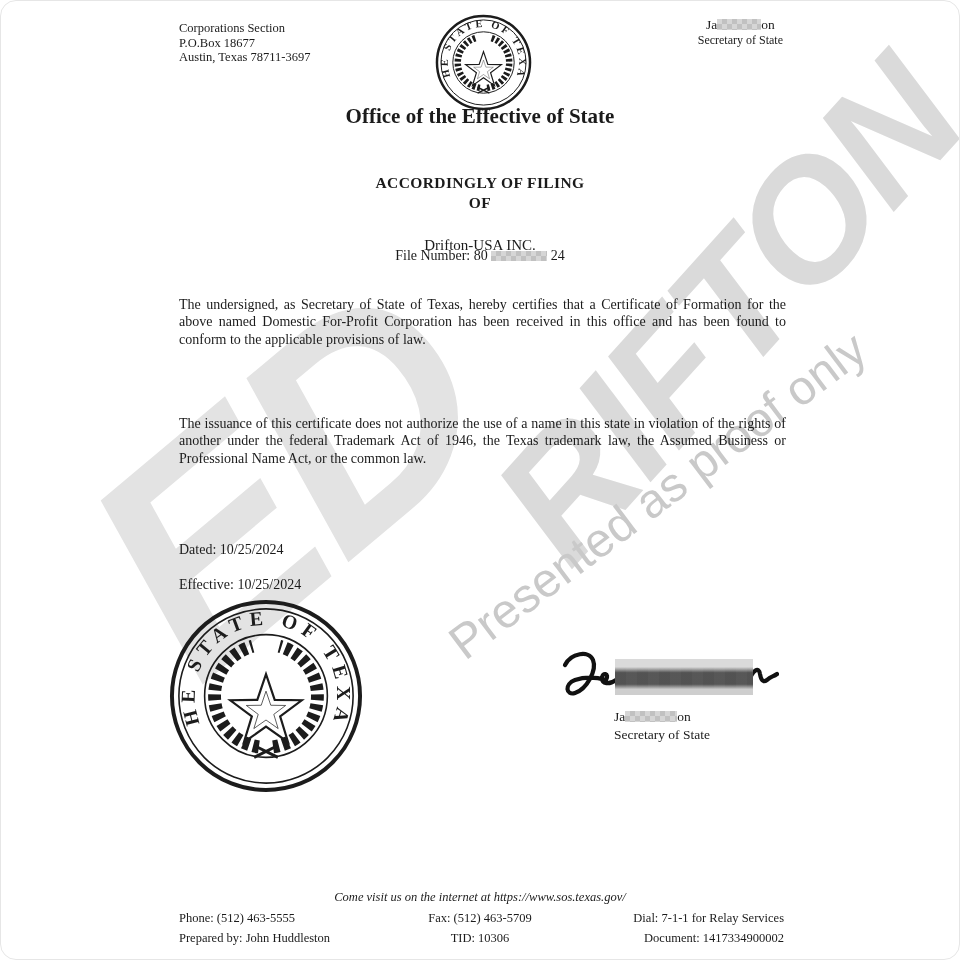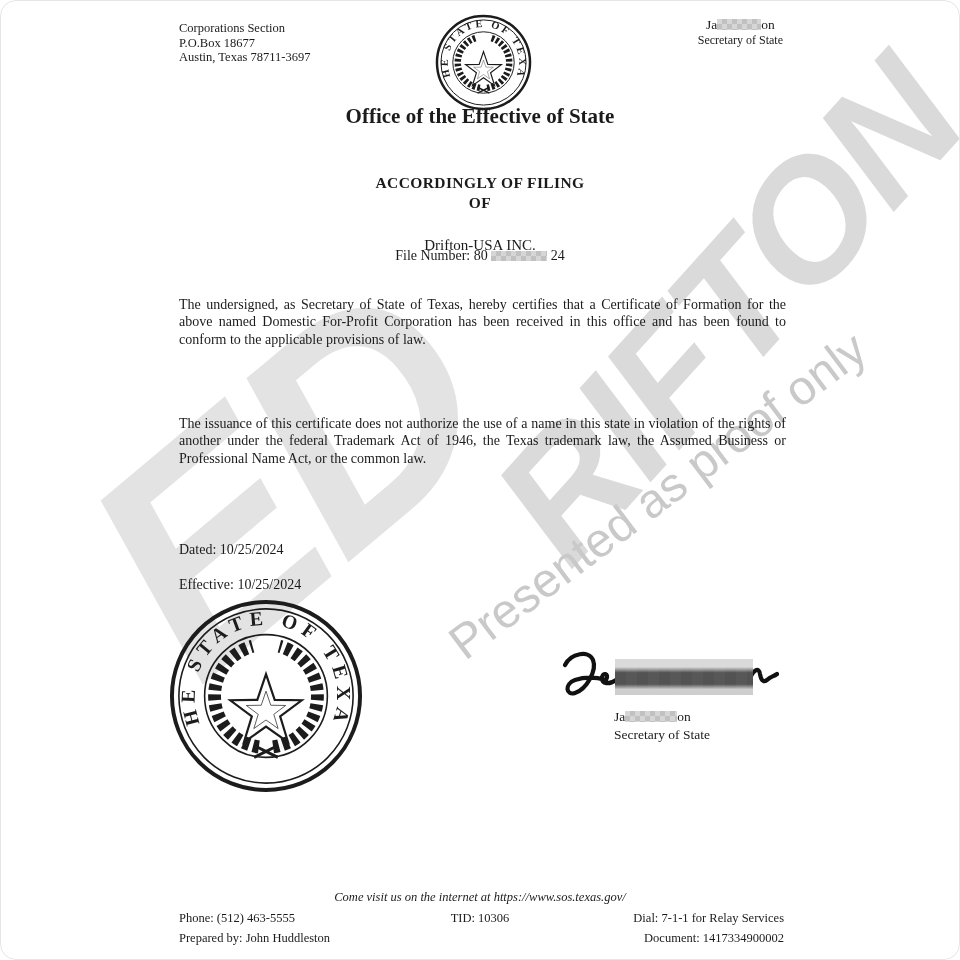--- a/index.html
+++ b/index.html
@@ -167,20 +167,21 @@
       <div class="sig-title">Secretary of State</div>
     </div>
 
     <div class="abs footer-web">Come visit us on the internet at https://www.sos.texas.gov/</div>
 
     <div class="abs fcol fcol-left">
       <div>Phone: (512) 463-5555</div>
       <div>Prepared by: John Huddleston</div>
     </div>
     <div class="abs fcol fcol-center">
+      <div>Fax: (512) 463-5709</div>
       <div>TID: 10306</div>
     </div>
     <div class="abs fcol fcol-right">
       <div>Dial: 7-1-1 for Relay Services</div>
       <div>Document: 1417334900002</div>
     </div>
 
   </div>
 </div>
 

